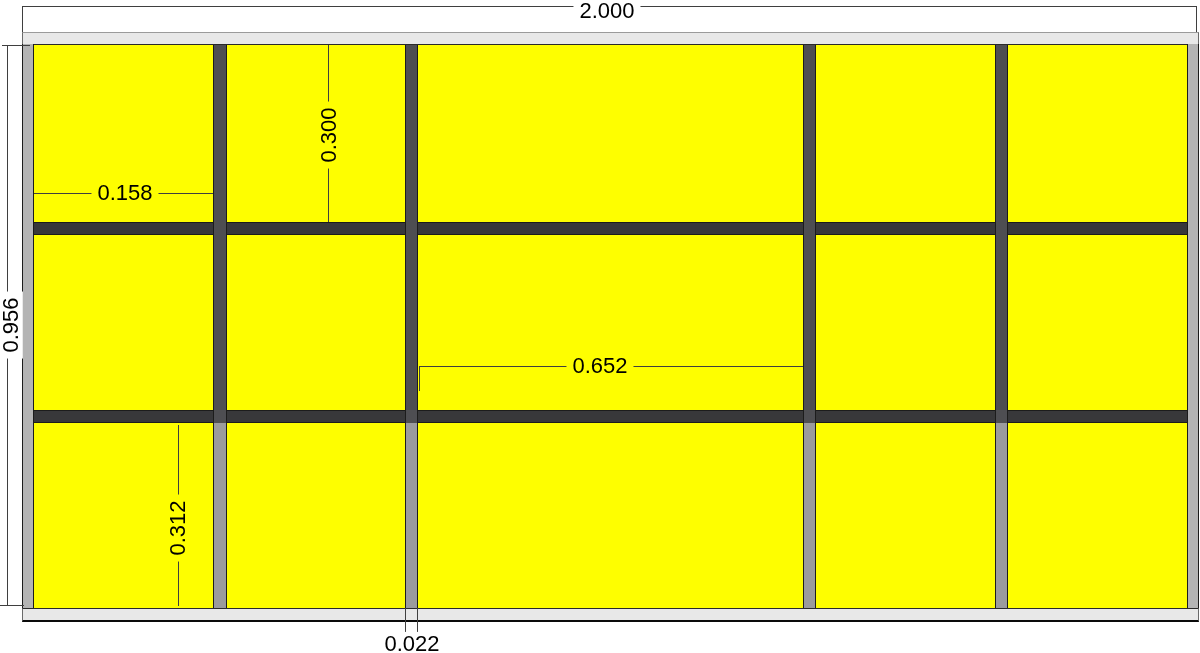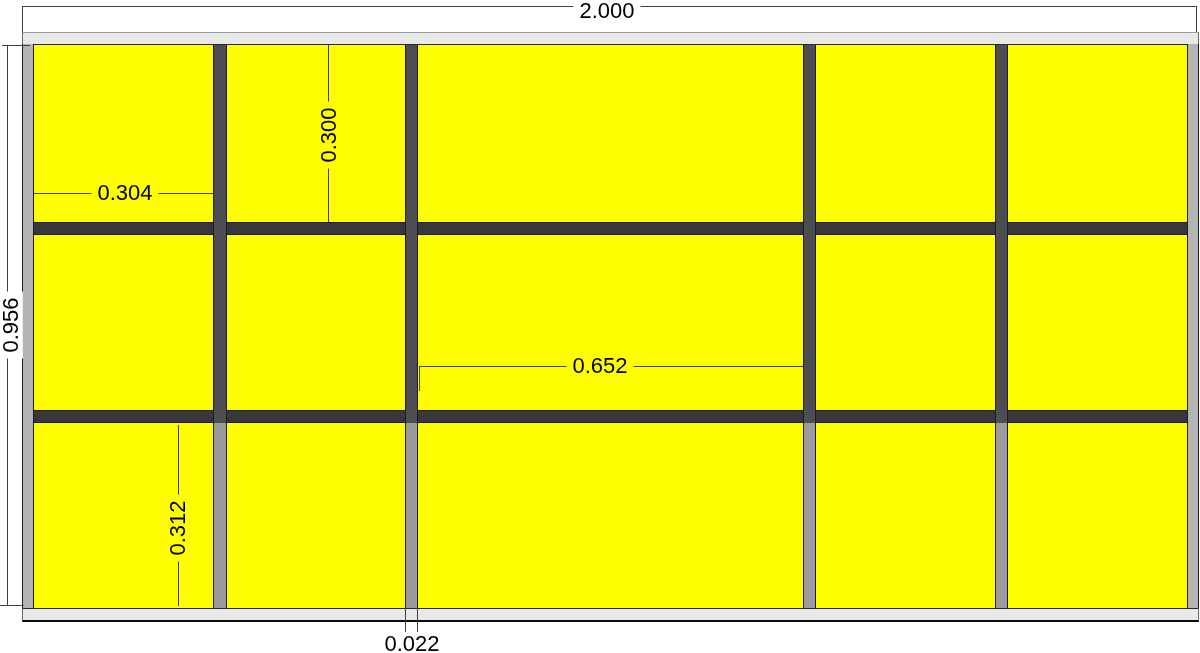--- a/index.html
+++ b/index.html
@@ -109,21 +109,21 @@
   <div class="dimline" style="left:22px;top:6px;width:1px;height:26px"></div>
   <div class="dimline" style="left:1196px;top:6px;width:1px;height:26px"></div>
   <span class="dim-label bg-white" style="left:607px;top:11px">2.000</span>
 
   <div class="dimline" style="left:7px;top:45px;width:1px;height:561px"></div>
   <div class="dimline" style="left:2px;top:45px;width:28px;height:1px"></div>
   <div class="dimline" style="left:0px;top:605px;width:24px;height:1px"></div>
   <span class="dim-label rot bg-white" style="left:11px;top:325px">0.956</span>
 
   <div class="dimline" style="left:34px;top:193px;width:179px;height:1px"></div>
-  <span class="dim-label bg-yellow" style="left:125px;top:193px">0.304</span>
+  <span class="dim-label bg-yellow" style="left:125px;top:193px">0.158</span>
 
   <div class="dimline" style="left:328px;top:45px;width:1px;height:177px"></div>
   <span class="dim-label rot bg-yellow" style="left:329px;top:135px">0.300</span>
 
   <div class="dimline" style="left:419px;top:366px;width:384px;height:1px"></div>
   <div class="dimline" style="left:419px;top:366px;width:1px;height:25px"></div>
   <span class="dim-label bg-yellow" style="left:600px;top:366px">0.652</span>
 
   <div class="dimline" style="left:178px;top:425px;width:1px;height:181px"></div>
   <span class="dim-label rot bg-yellow" style="left:178px;top:528px">0.312</span>

